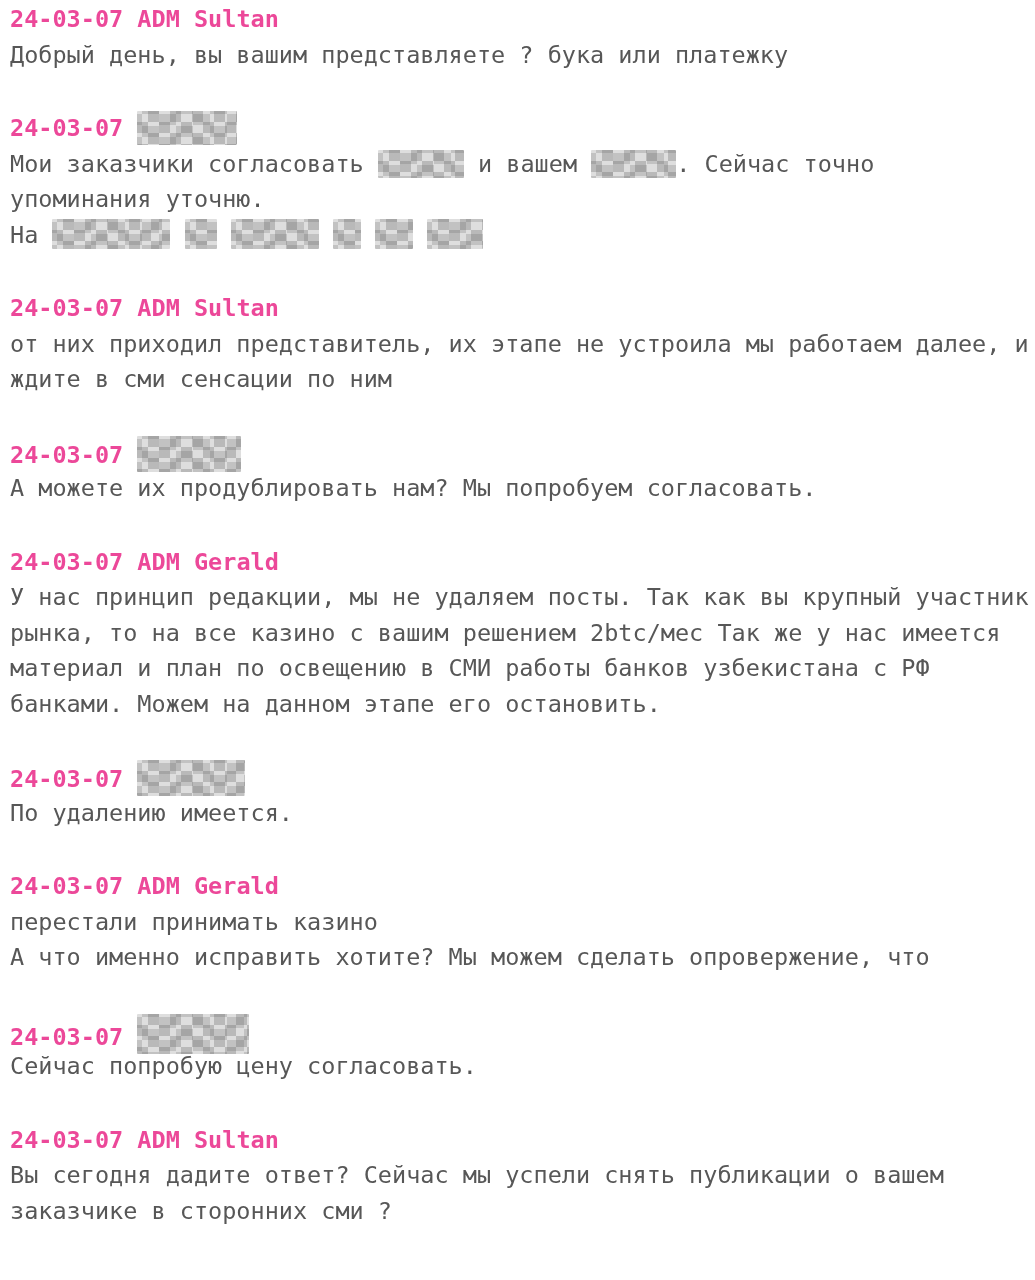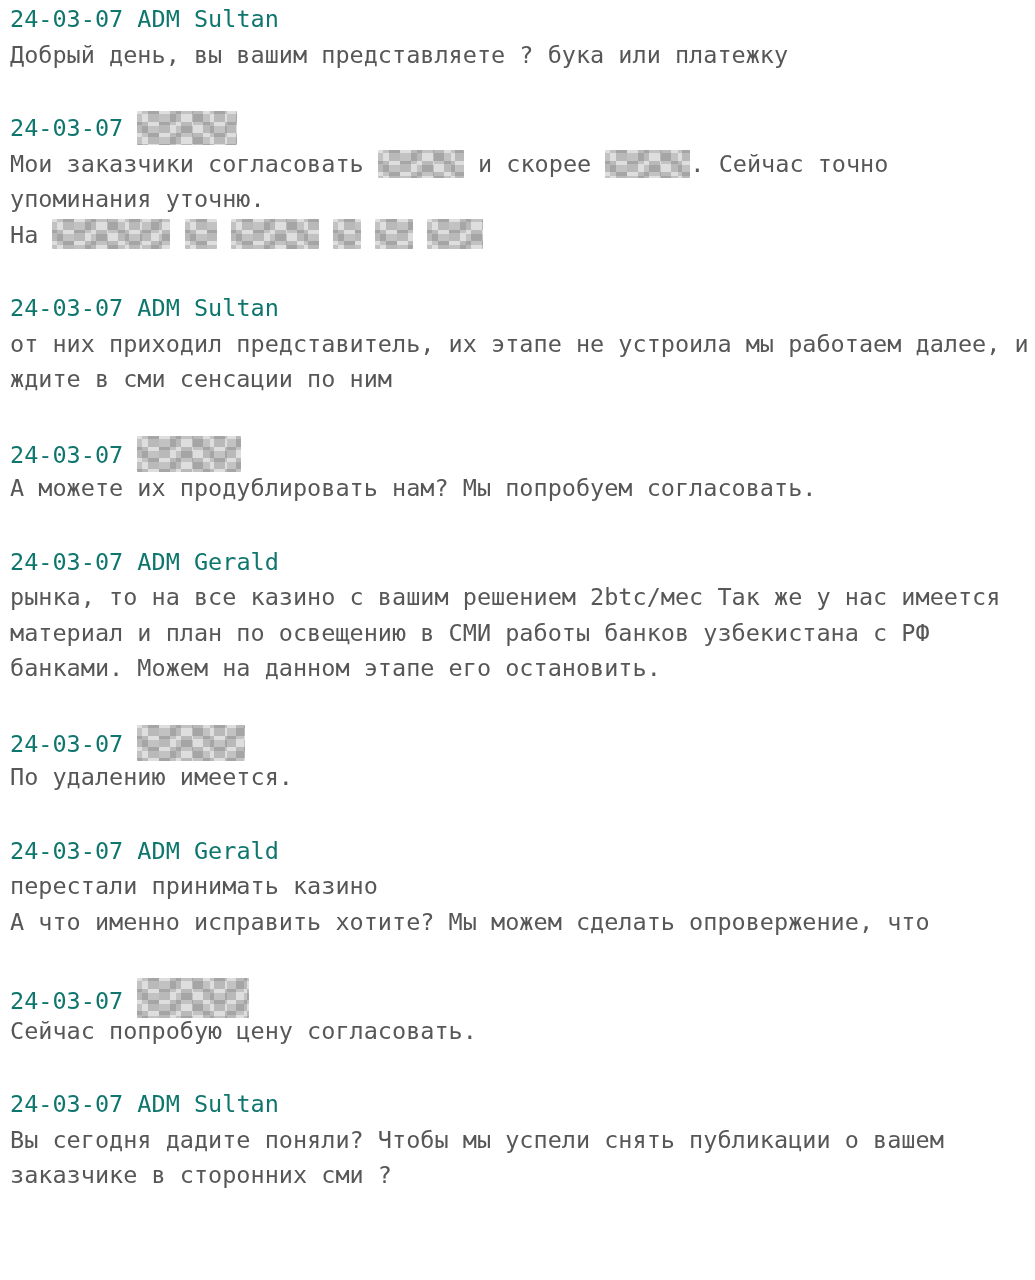--- a/index.html
+++ b/index.html
@@ -26,21 +26,22 @@
   }
   .msg-line {
     white-space: pre;
     height: 35.5px;
   }
   .msg-header {
     white-space: pre;
     height: 35.5px;
   }
   .date, .sender {
-    color: #0f766e;
+    color: #ec4899;
+    font-weight: bold;
   }
   
   .redact {
     display: inline-block;
     border-radius: 1px;
     background:
       repeating-conic-gradient(rgba(90,90,90,0.28) 0% 25%, rgba(255,255,255,0) 0% 50%),
       repeating-conic-gradient(#c2c2c2 0% 25%, #dedede 0% 50%),
       linear-gradient(#e9e9e9, #e9e9e9);
     background-size: 22px 22px, 34px 23px, auto;
@@ -56,50 +57,51 @@
 </head>
 <body>
 
 <div id="chat-log">
     <div class="message">
       <div class="msg-header"><span class="date">24-03-07</span> <span class="sender">ADM Sultan</span></div>
       <div class="msg-line"><span>Добрый день, вы вашим представляете ? бука или платежку</span></div>
     </div>
     <div class="message">
       <div class="msg-header"><span class="date">24-03-07</span> <span class="redact name" style="width: 100px; height: 34px;"></span></div>
-      <div class="msg-line"><span>Мои заказчики согласовать </span><span class="redact inline" style="width: 86px; height: 28px;"></span><span> и скорее </span><span class="redact inline" style="width: 85px; height: 28px;"></span><span>. Сейчас точно</span></div>
+      <div class="msg-line"><span>Мои заказчики согласовать </span><span class="redact inline" style="width: 86px; height: 28px;"></span><span> и вашем </span><span class="redact inline" style="width: 85px; height: 28px;"></span><span>. Сейчас точно</span></div>
       <div class="msg-line"><span>упоминания уточню.</span></div>
       <div class="msg-line"><span>На </span><span class="redact inline" style="width: 118px; height: 30px;"></span><span> </span><span class="redact inline" style="width: 32px; height: 30px;"></span><span> </span><span class="redact inline" style="width: 88px; height: 30px;"></span><span> </span><span class="redact inline" style="width: 28px; height: 30px;"></span><span> </span><span class="redact inline" style="width: 38px; height: 30px;"></span><span> </span><span class="redact inline" style="width: 56px; height: 30px;"></span></div>
     </div>
     <div class="message">
       <div class="msg-header"><span class="date">24-03-07</span> <span class="sender">ADM Sultan</span></div>
       <div class="msg-line"><span>от них приходил представитель, их этапе не устроила мы работаем далее, и</span></div>
       <div class="msg-line"><span>ждите в сми сенсации по ним</span></div>
     </div>
     <div class="message">
       <div class="msg-header"><span class="date">24-03-07</span> <span class="redact name" style="width: 104px; height: 36px;"></span></div>
       <div class="msg-line"><span>А можете их продублировать нам? Мы попробуем согласовать.</span></div>
     </div>
     <div class="message">
       <div class="msg-header"><span class="date">24-03-07</span> <span class="sender">ADM Gerald</span></div>
+      <div class="msg-line"><span>У нас принцип редакции, мы не удаляем посты. Так как вы крупный участник</span></div>
       <div class="msg-line"><span>рынка, то на все казино с вашим решением 2btc/мес Так же у нас имеется</span></div>
       <div class="msg-line"><span>материал и план по освещению в СМИ работы банков узбекистана с РФ</span></div>
       <div class="msg-line"><span>банками. Можем на данном этапе его остановить.</span></div>
     </div>
     <div class="message">
       <div class="msg-header"><span class="date">24-03-07</span> <span class="redact name" style="width: 108px; height: 36px;"></span></div>
       <div class="msg-line"><span>По удалению имеется.</span></div>
     </div>
     <div class="message">
       <div class="msg-header"><span class="date">24-03-07</span> <span class="sender">ADM Gerald</span></div>
       <div class="msg-line"><span>перестали принимать казино</span></div>
       <div class="msg-line"><span>А что именно исправить хотите? Мы можем сделать опровержение, что</span></div>
     </div>
     <div class="message">
       <div class="msg-header"><span class="date">24-03-07</span> <span class="redact name" style="width: 112px; height: 40px;"></span></div>
       <div class="msg-line"><span>Сейчас попробую цену согласовать.</span></div>
     </div>
     <div class="message">
       <div class="msg-header"><span class="date">24-03-07</span> <span class="sender">ADM Sultan</span></div>
-      <div class="msg-line"><span>Вы сегодня дадите поняли? Чтобы мы успели снять публикации о вашем</span></div>
+      <div class="msg-line"><span>Вы сегодня дадите ответ? Сейчас мы успели снять публикации о вашем</span></div>
       <div class="msg-line"><span>заказчике в сторонних сми ?</span></div>
     </div>
   </div>
 
 </body></html>

